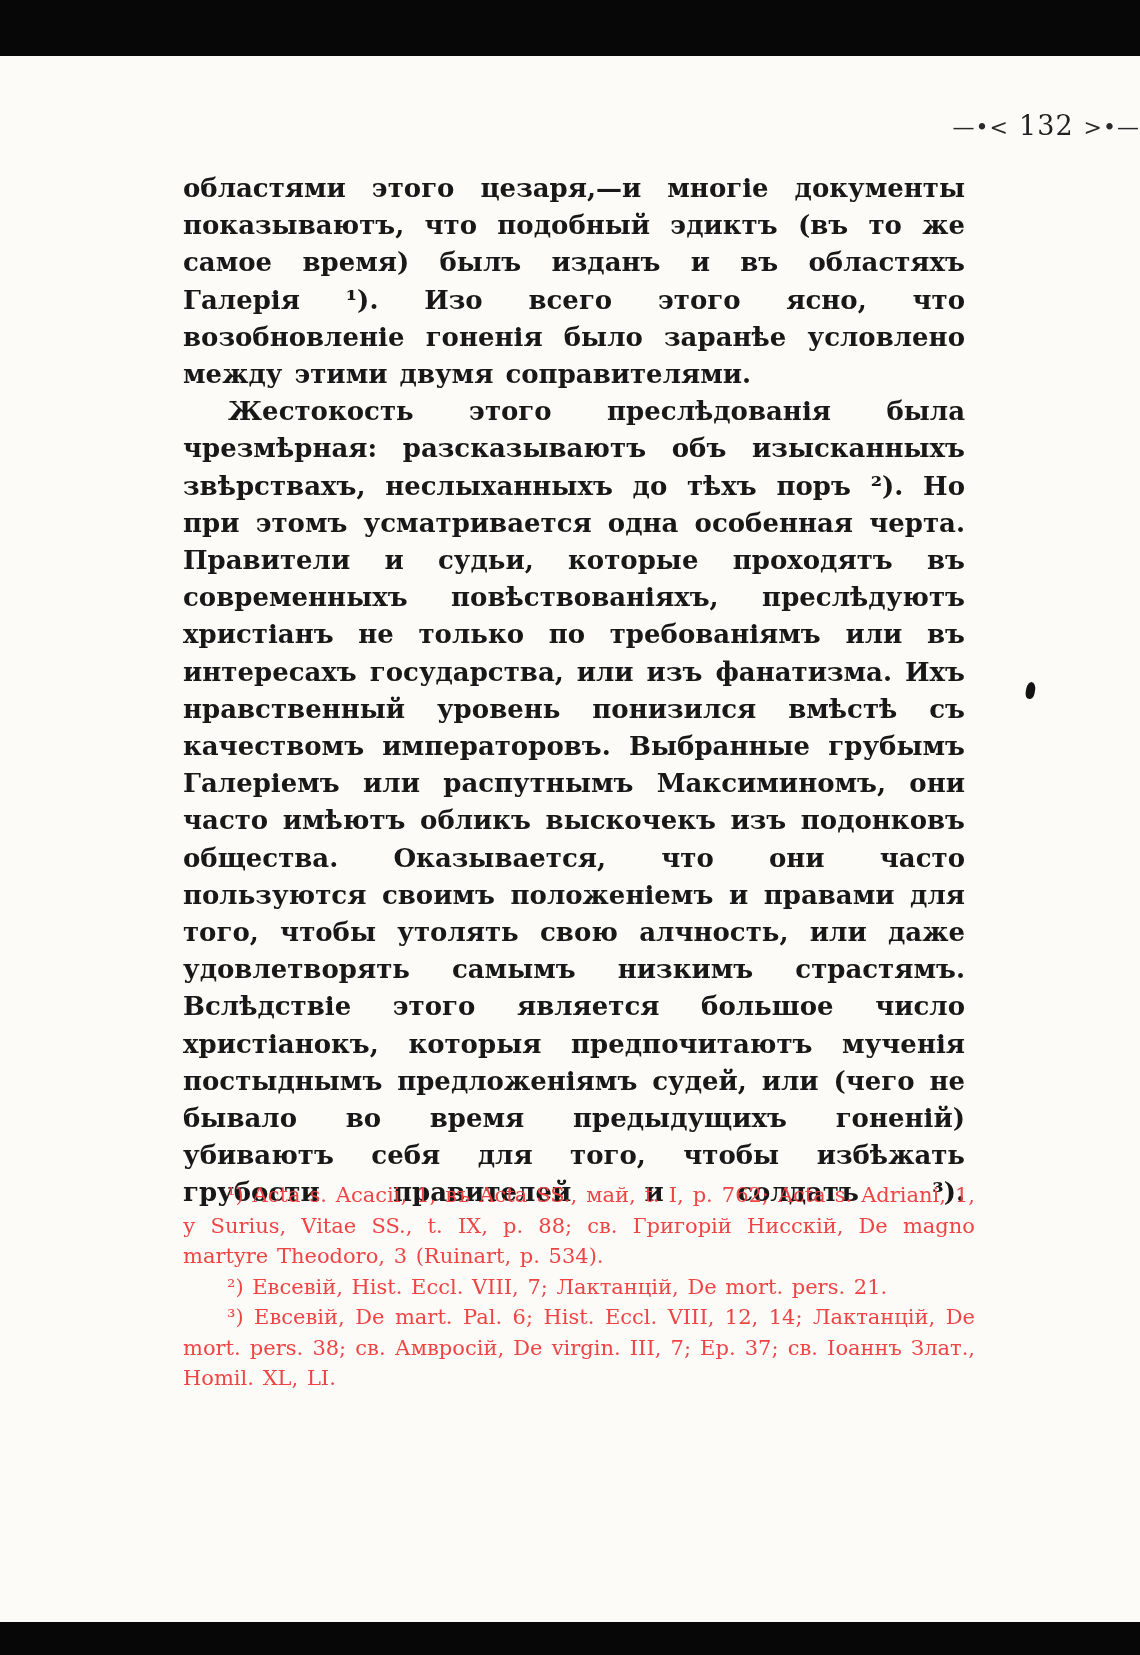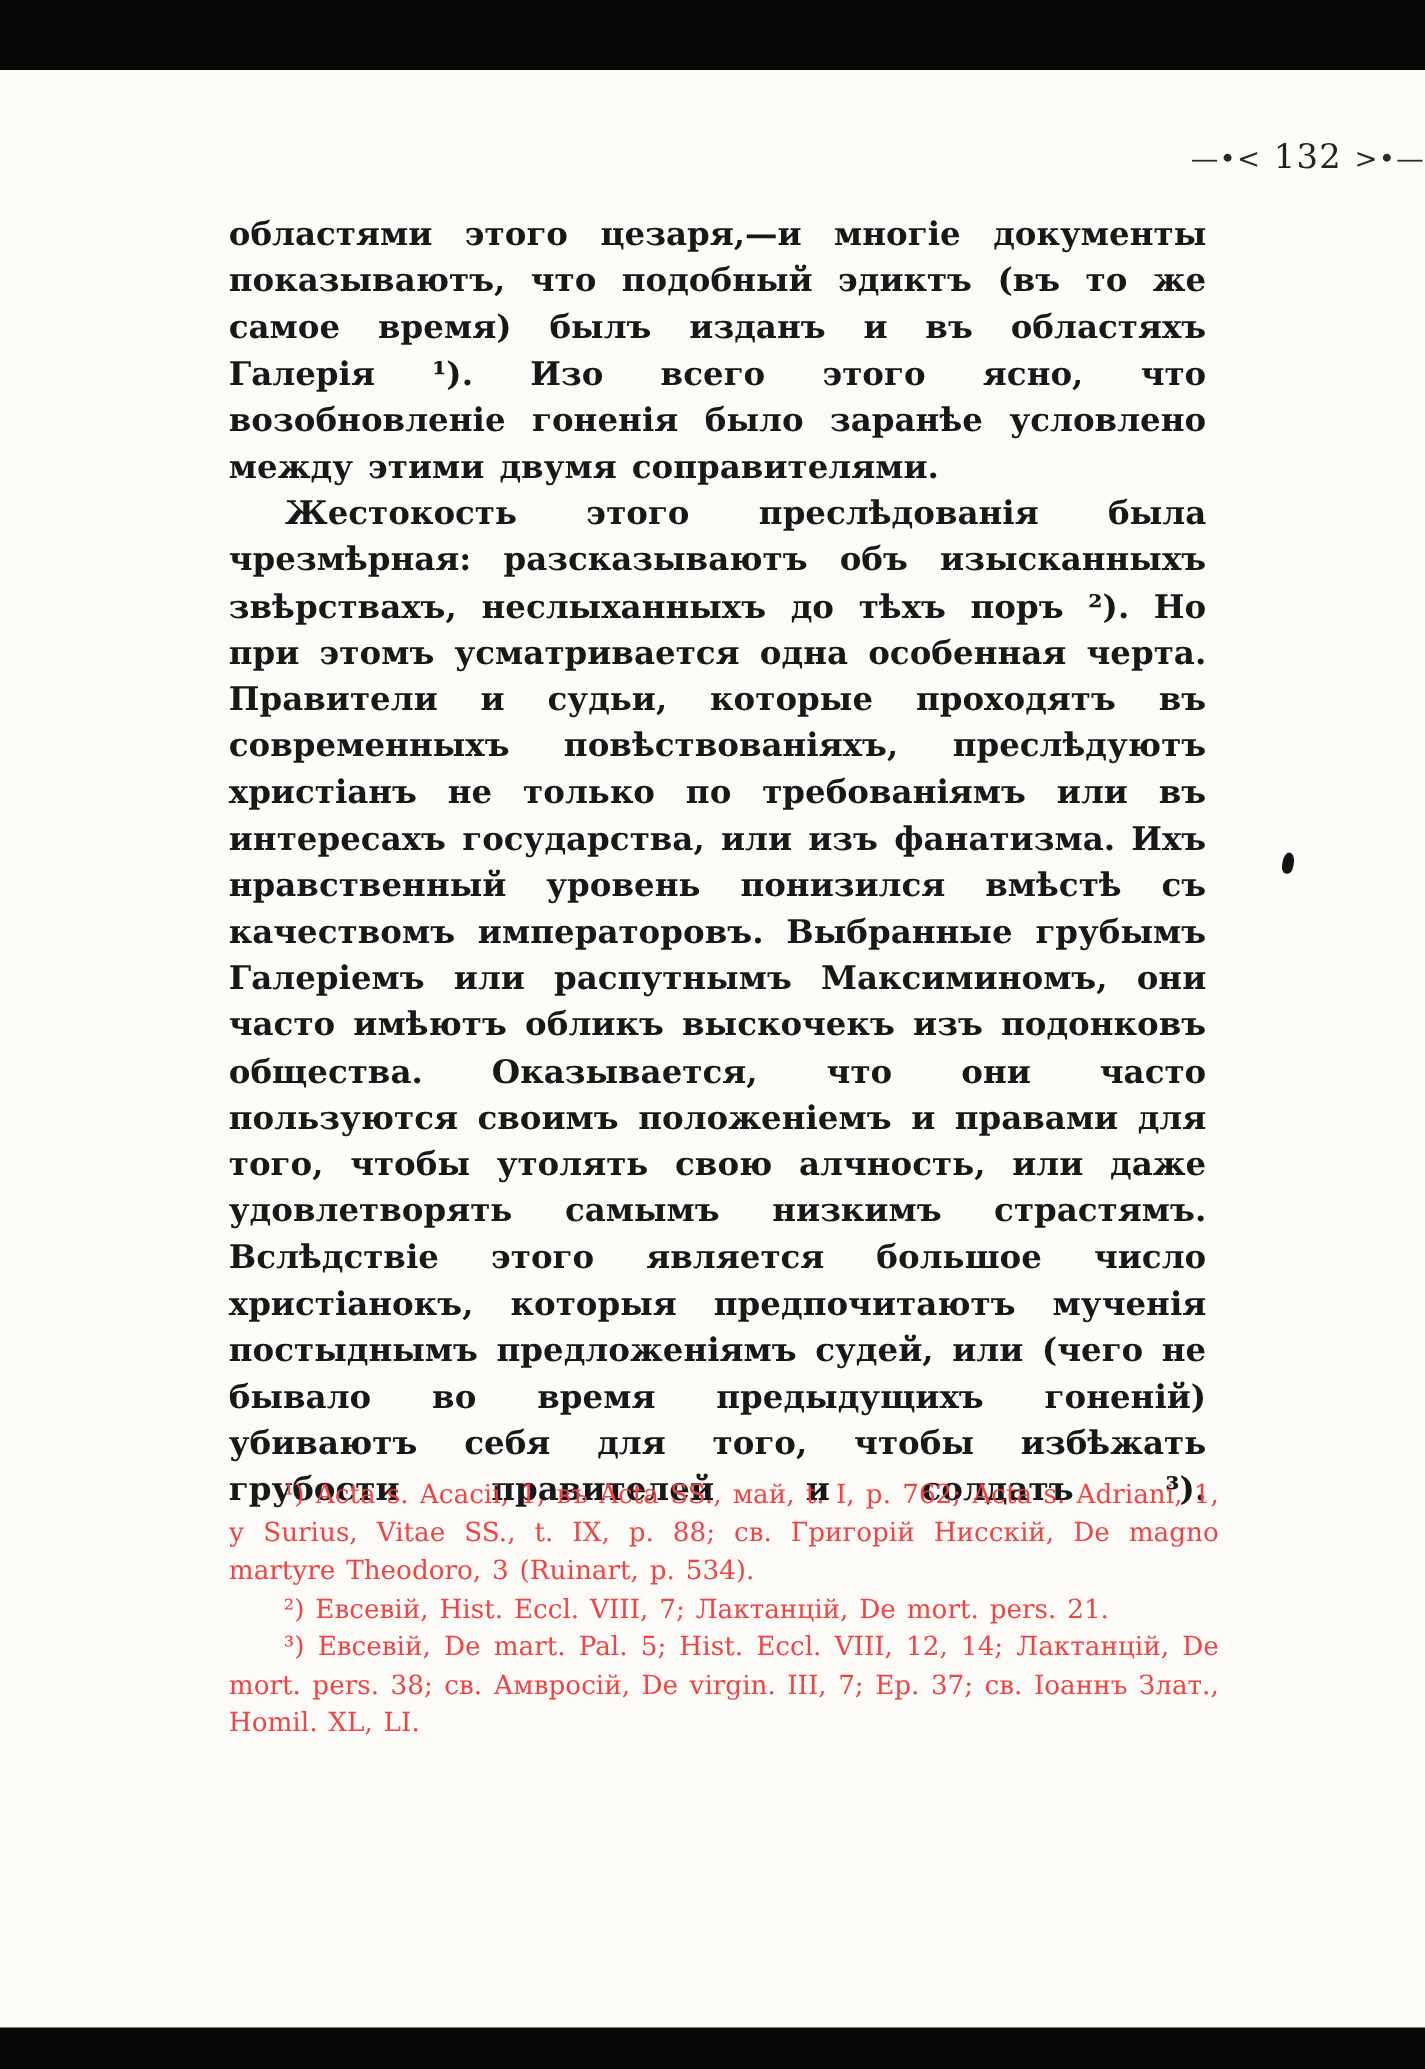--- a/index.html
+++ b/index.html
@@ -95,18 +95,18 @@
     </div>
 
   <div class="ink-mark"></div>
 
   <div class="footnotes">
 
       <p class="footnote">¹) Acta s. Acacii, 1, въ Acta SS., май, t. I, p. 762; Acta s. Adriani, 1, у Surius, Vitae SS., t. IX, p. 88; св. Григорій Нисскій, De magno martyre Theodoro, 3 (Ruinart, p. 534).</p>
 
       <p class="footnote">²) Евсевій, Hist. Eccl. VIII, 7; Лактанцій, De mort. pers. 21.</p>
 
-      <p class="footnote">³) Евсевій, De mart. Pal. 5; Hist. Eccl. VIII, 12, 14; Лактанцій, De mort. pers. 38; св. Амвросій, De virgin. III, 7; Ep. 37; св. Іоаннъ Злат., Homil. XL, LI.</p>
+      <p class="footnote">³) Евсевій, De mart. Pal. 6; Hist. Eccl. VIII, 12, 14; Лактанцій, De mort. pers. 38; св. Амвросій, De virgin. III, 7; Ep. 37; св. Іоаннъ Злат., Homil. XL, LI.</p>
     </div>
 
   <div class="scan-bar bottom"></div>
 
 </div>
 
 </body></html>

